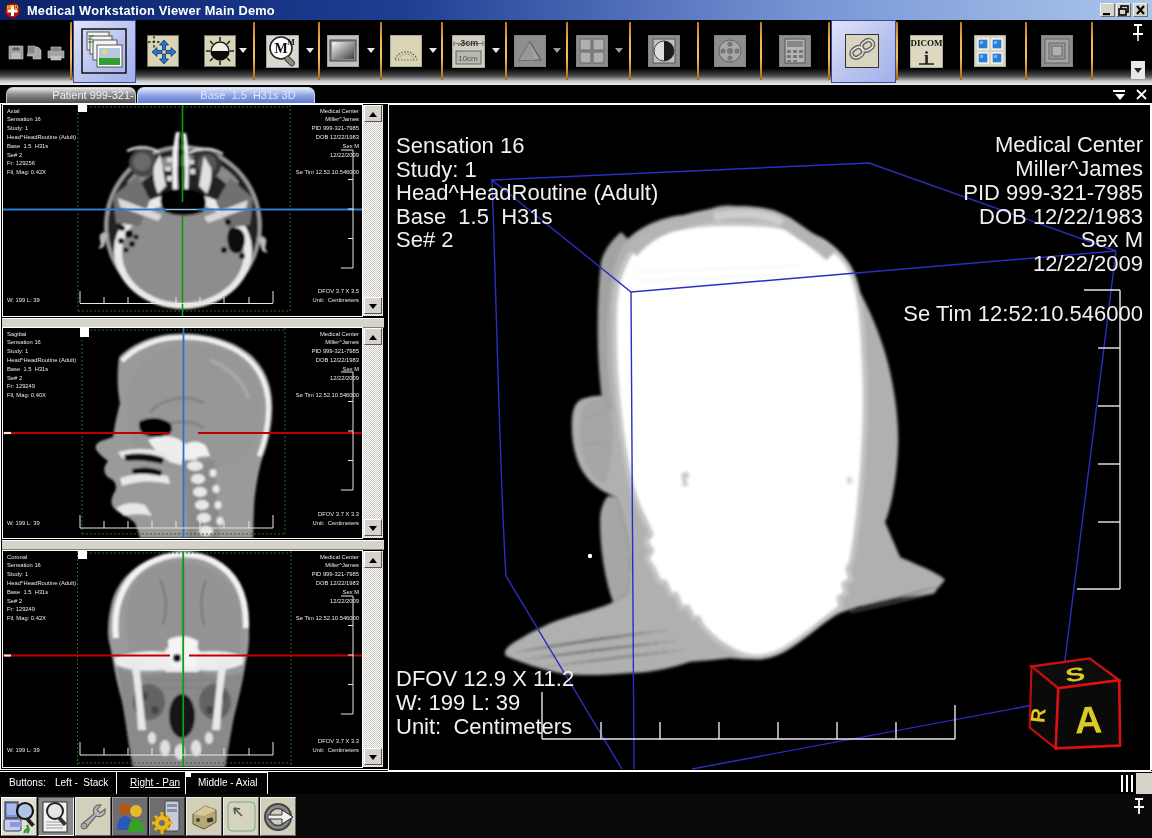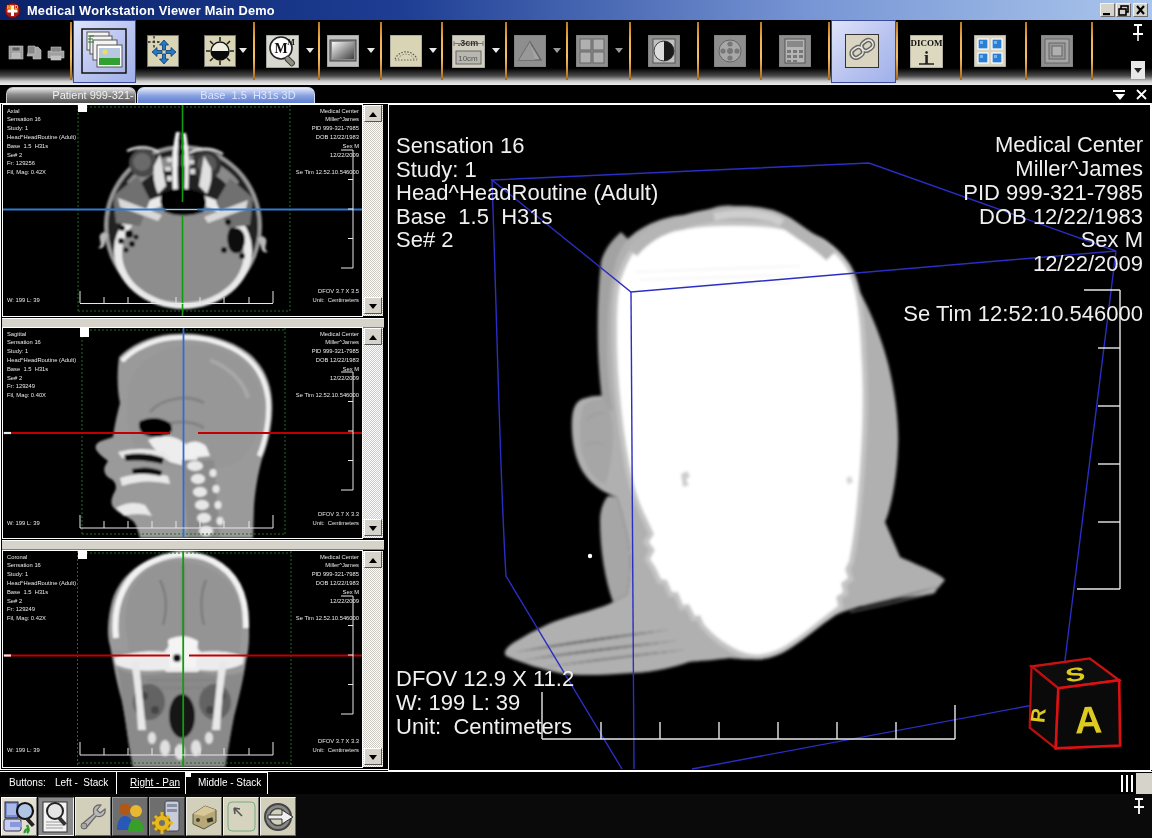--- a/index.html
+++ b/index.html
@@ -774,21 +774,21 @@
   </g>
 </svg>
 
 <div id="statusbar" class="abs">
   <div class="abs" style="left:9px;top:5px;">Buttons:</div>
   <div class="abs" style="left:55px;top:5px;">Left -&nbsp;&nbsp;Stack</div>
   <div class="abs" style="left:116px;top:0px;width:1px;height:23px;background:#fff"></div>
   <div class="abs" style="left:130px;top:5px;text-decoration:underline;">Right - Pan</div>
   <div class="abs" style="left:185px;top:0px;width:83px;height:23px;border:1px solid #fff;"></div>
   <div class="abs" style="left:185px;top:1px;width:6px;height:4px;background:#fff"></div>
-  <div class="abs" style="left:198px;top:5px;">Middle - Stack</div>
+  <div class="abs" style="left:198px;top:5px;">Middle - Axial</div>
   <div class="abs" style="left:1121px;top:3px;width:2px;height:17px;background:#fff"></div>
   <div class="abs" style="left:1126px;top:3px;width:2px;height:17px;background:#fff"></div>
   <div class="abs" style="left:1131px;top:3px;width:2px;height:17px;background:#fff"></div>
   <div class="abs" style="left:1136px;top:1px;width:16px;height:21px;background:#d6d3ca"></div>
 </div>
 
 <div id="bottombar" class="abs">
 
   <div class="bbtn abs" style="left:1px;background:#e2dfd2;border-color:#fff #777 #777 #fff"></div>
   <svg class="abs" style="left:3px;top:5px" width="32" height="35" viewBox="0 0 32 35">

